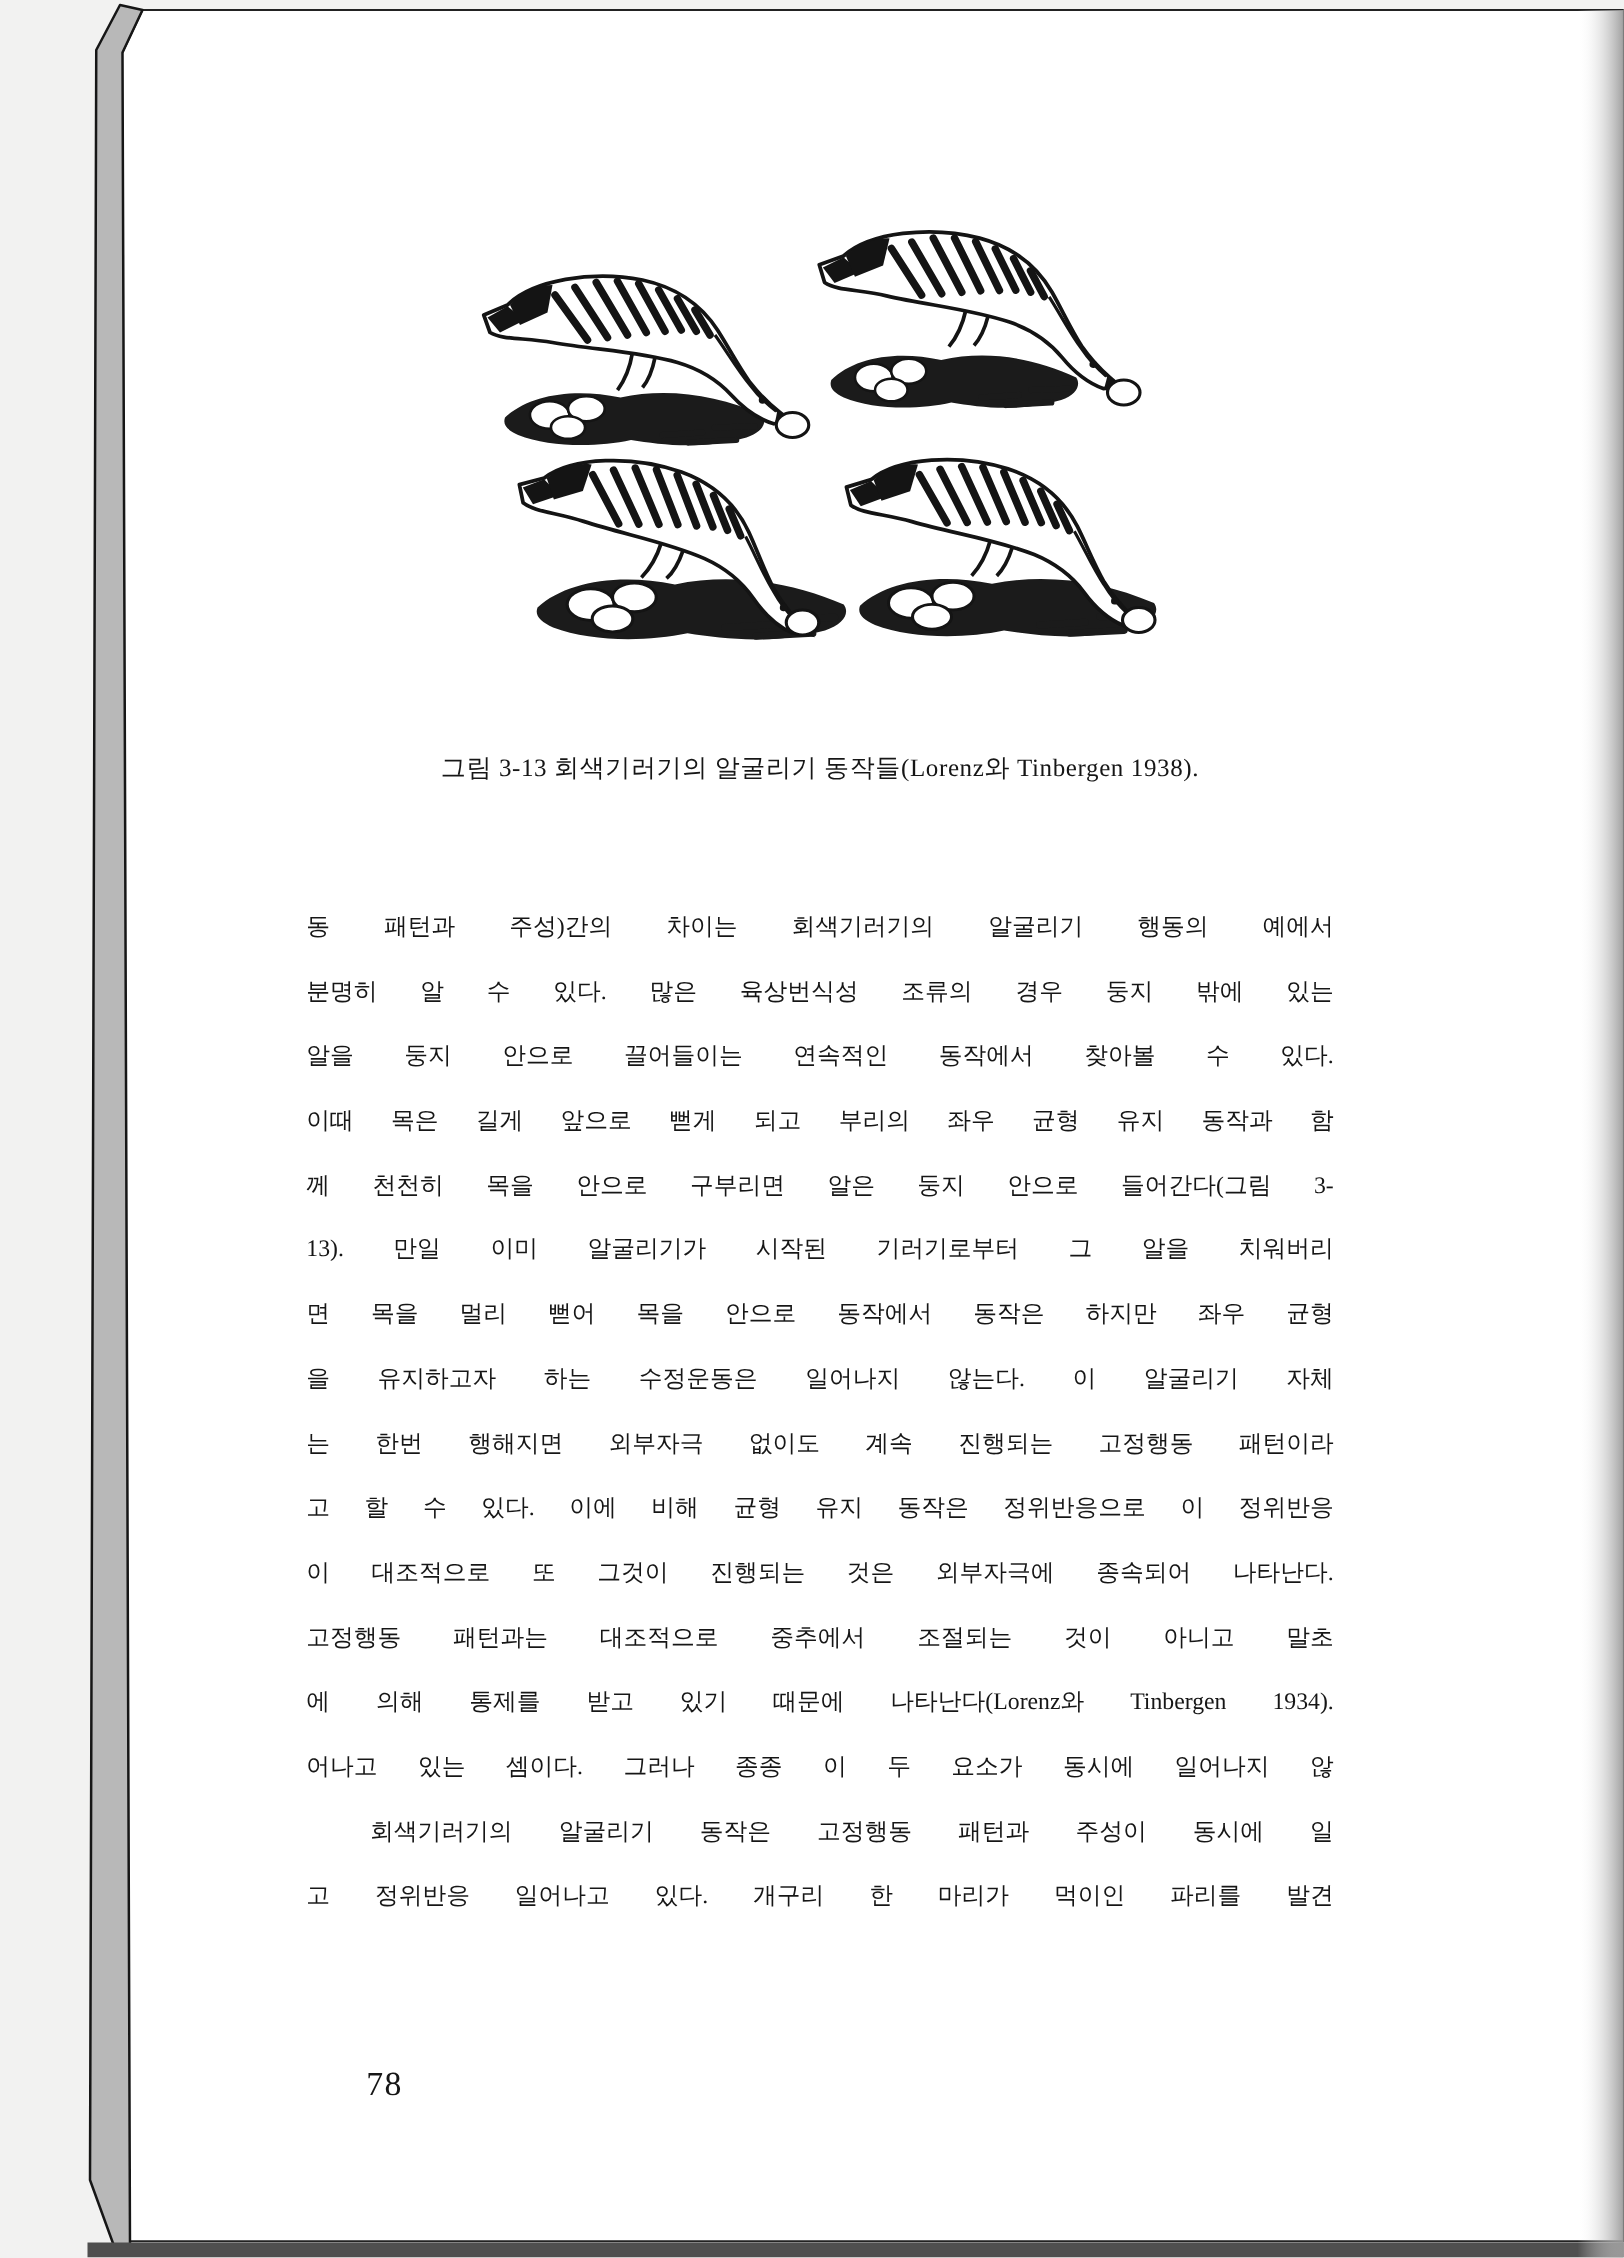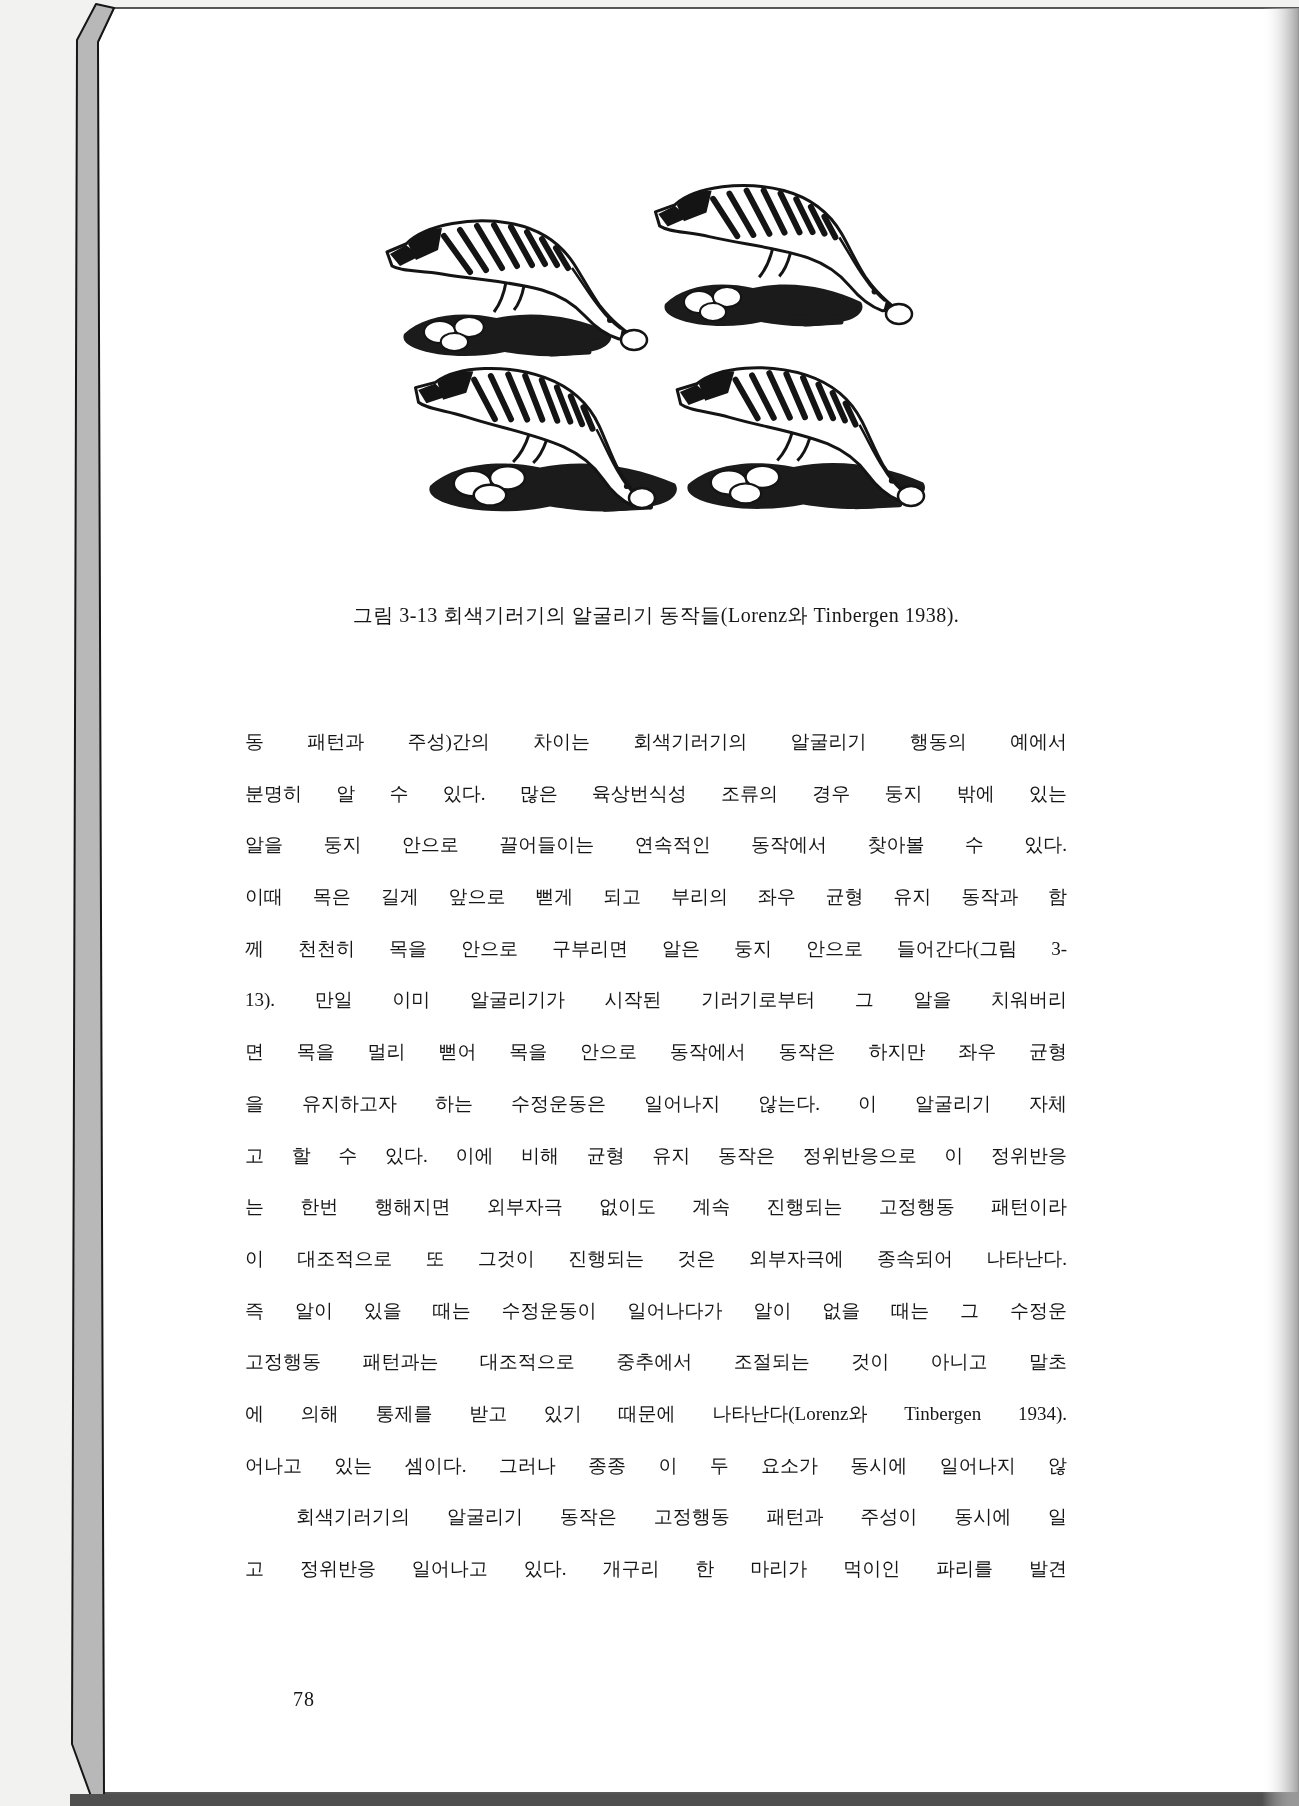--- a/index.html
+++ b/index.html
@@ -20,21 +20,21 @@
   #body-text{
     left:245px;top:716px;width:822px;
     font-size:19px;
   }
   .line{
     height:51.7px;line-height:51.7px;overflow:hidden;
     text-align:justify;text-align-last:justify;
   }
   #page-number{
     left:293px;top:1652px;
-    font-size:20px;letter-spacing:1px;margin-top:36px;
+    font-size:27px;letter-spacing:1px;
   }
 </style>
 </head>
 <body>
 
 <svg id="edge-layer" class="abs" viewBox="0 0 1299 1806" xmlns="http://www.w3.org/2000/svg" aria-hidden="true">
   <defs>
     <linearGradient id="rightShade" x1="0" y1="0" x2="1" y2="0">
       <stop offset="0" stop-color="#ffffff" stop-opacity="0"></stop>
       <stop offset="1" stop-color="#9a9a9a" stop-opacity="0.95"></stop>
@@ -121,24 +121,23 @@
 
 <div id="body-text" class="abs">
     <div class="line">동 패턴과 주성)간의 차이는 회색기러기의 알굴리기 행동의 예에서</div>
     <div class="line">분명히 알 수 있다. 많은 육상번식성 조류의 경우 둥지 밖에 있는</div>
     <div class="line">알을 둥지 안으로 끌어들이는 연속적인 동작에서 찾아볼 수 있다.</div>
     <div class="line">이때 목은 길게 앞으로 뻗게 되고 부리의 좌우 균형 유지 동작과 함</div>
     <div class="line">께 천천히 목을 안으로 구부리면 알은 둥지 안으로 들어간다(그림 3-</div>
     <div class="line">13). 만일 이미 알굴리기가 시작된 기러기로부터 그 알을 치워버리</div>
     <div class="line">면 목을 멀리 뻗어 목을 안으로 동작에서 동작은 하지만 좌우 균형</div>
     <div class="line">을 유지하고자 하는 수정운동은 일어나지 않는다. 이 알굴리기 자체</div>
+    <div class="line">는 한번 행해지면 외부자극 없이도 계속 진행되는 고정행동 패턴이라</div>
     <div class="line">고 할 수 있다. 이에 비해 균형 유지 동작은 정위반응으로 이 정위반응</div>
-    <div class="line">는 한번 행해지면 외부자극 없이도 계속 진행되는 고정행동 패턴이라</div>
     <div class="line">이 대조적으로 또 그것이 진행되는 것은 외부자극에 종속되어 나타난다.</div>
-    <div class="line">즉 알이 있을 때는 수정운동이 일어나다가 알이 없을 때는 그 수정운</div>
     <div class="line">고정행동 패턴과는 대조적으로 중추에서 조절되는 것이 아니고 말초</div>
     <div class="line">에 의해 통제를 받고 있기 때문에 나타난다(Lorenz와 Tinbergen 1934).</div>
     <div class="line">어나고 있는 셈이다. 그러나 종종 이 두 요소가 동시에 일어나지 않</div>
     <div class="line">　회색기러기의 알굴리기 동작은 고정행동 패턴과 주성이 동시에 일</div>
     <div class="line">고 정위반응 일어나고 있다. 개구리 한 마리가 먹이인 파리를 발견</div>
   </div>
 
 <div id="page-number" class="abs">78</div>
 
 </body></html>

